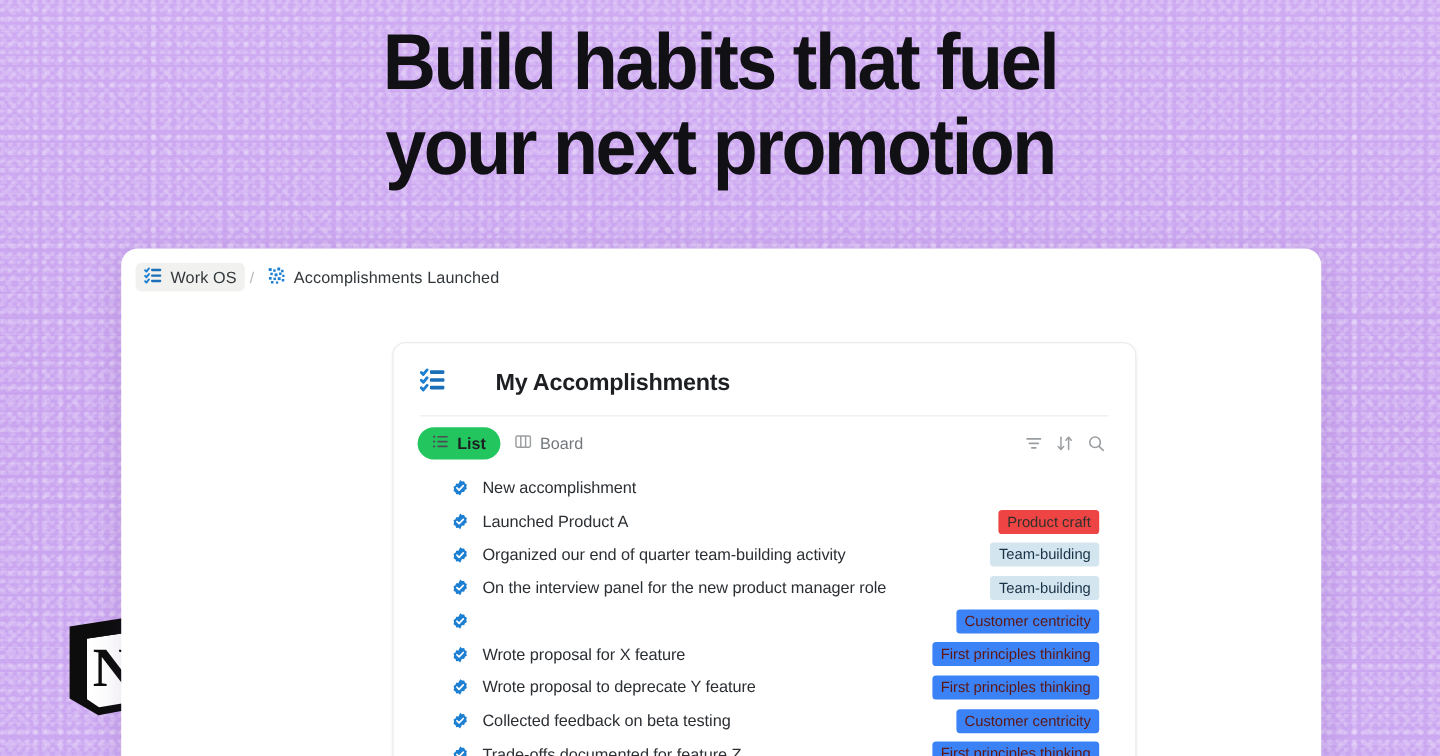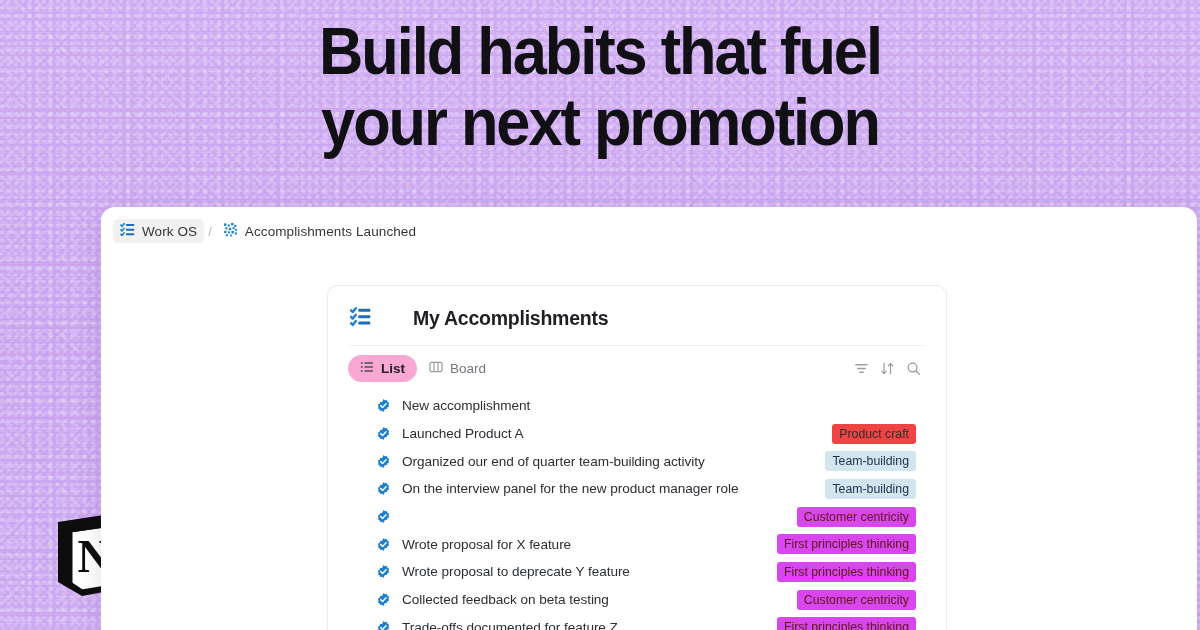--- a/index.html
+++ b/index.html
@@ -44,21 +44,21 @@
     transform:scaleX(.93);
     white-space:pre-line;
     user-select:none;
   }
 
   
   #logo{position:absolute;left:48px;top:506px;width:96px;height:96px;}
 
   
   #window{
-    position:absolute;left:101px;top:207px;width:1096px;height:423px;
+    position:absolute;left:101px;top:207px;width:1000px;height:423px;
     background:#ffffff;
     border-radius:14px 14px 0 0;
     overflow:hidden;
     box-shadow:0 6px 26px rgba(70,30,120,.14);
   }
 
   
   #breadcrumb{
     display:flex;align-items:center;gap:0;
     height:40px;padding:0 12px;margin-top:4px;
@@ -95,21 +95,21 @@
   
   #tabrow{
     display:flex;align-items:center;
     padding:9px 20px 6px 20px;
   }
   .tab{
     display:flex;align-items:center;gap:7px;
     padding:5px 12px;border-radius:16px;
     font-size:13.5px;color:#73787d;cursor:default;
   }
-  .tab.active{background:#f9a8d4;color:#1d1f22;font-weight:700;}
+  .tab.active{background:#22c55e;color:#1d1f22;font-weight:700;}
   #tabrow-spacer{flex:1;}
   .toolbtn{
     width:26px;height:26px;display:flex;align-items:center;justify-content:center;
     color:#9b9ea1;
   }
 
   
   #rows{padding:4px 0 0 0;}
   .row{
     display:flex;align-items:center;
@@ -120,21 +120,21 @@
   .row-label{
     font-size:13.6px;color:#2b2f33;white-space:nowrap;letter-spacing:-.05px;
   }
   .row-spacer{flex:1;}
   .tag{
     font-size:12.3px;line-height:16px;
     padding:2px 7px;border-radius:3px;white-space:nowrap;
   }
   .tag-gray{background:#ef4444;color:#32302c;}
   .tag-blue{background:#d3e5ef;color:#183347;text-align:center;}
-  .tag-pink{background:#d946ef;color:#5d1715;}
+  .tag-pink{background:#3b82f6;color:#5d1715;}
 </style>
 </head>
 <body>
 
 <div id="backdrop"></div>
 <div id="grain"></div>
 
 <div id="headline">Build habits that fuel
 your next promotion</div>
 

